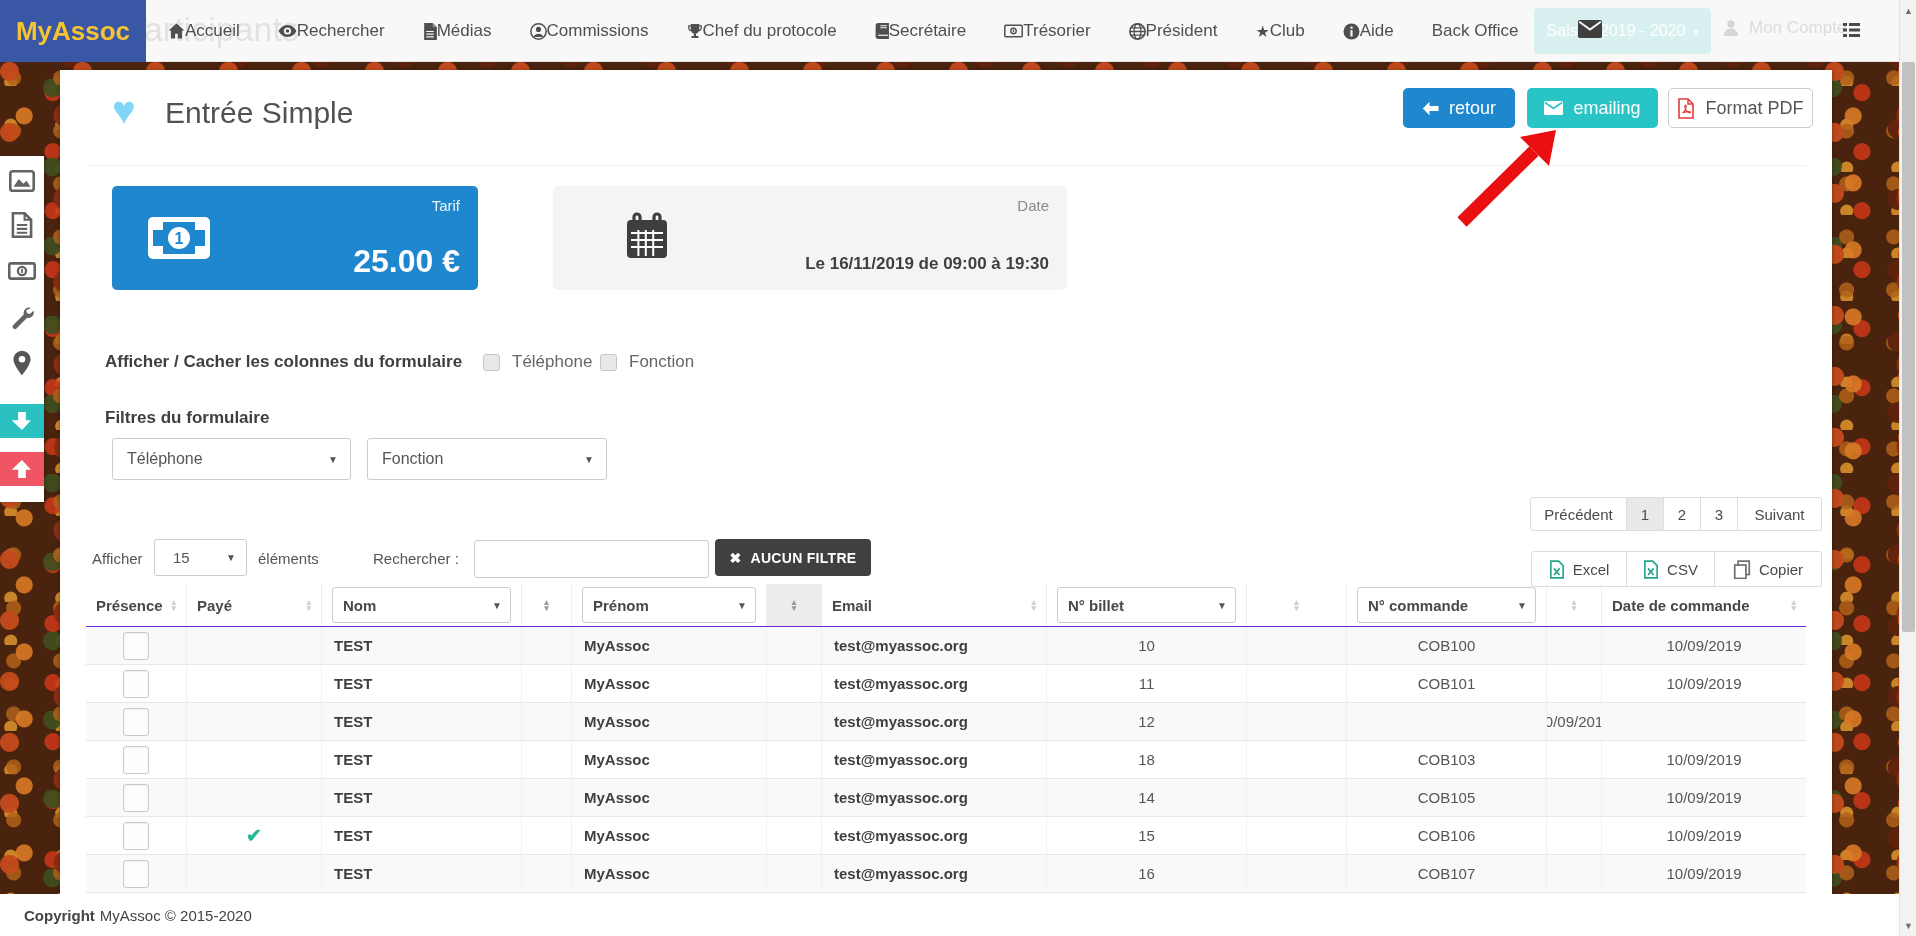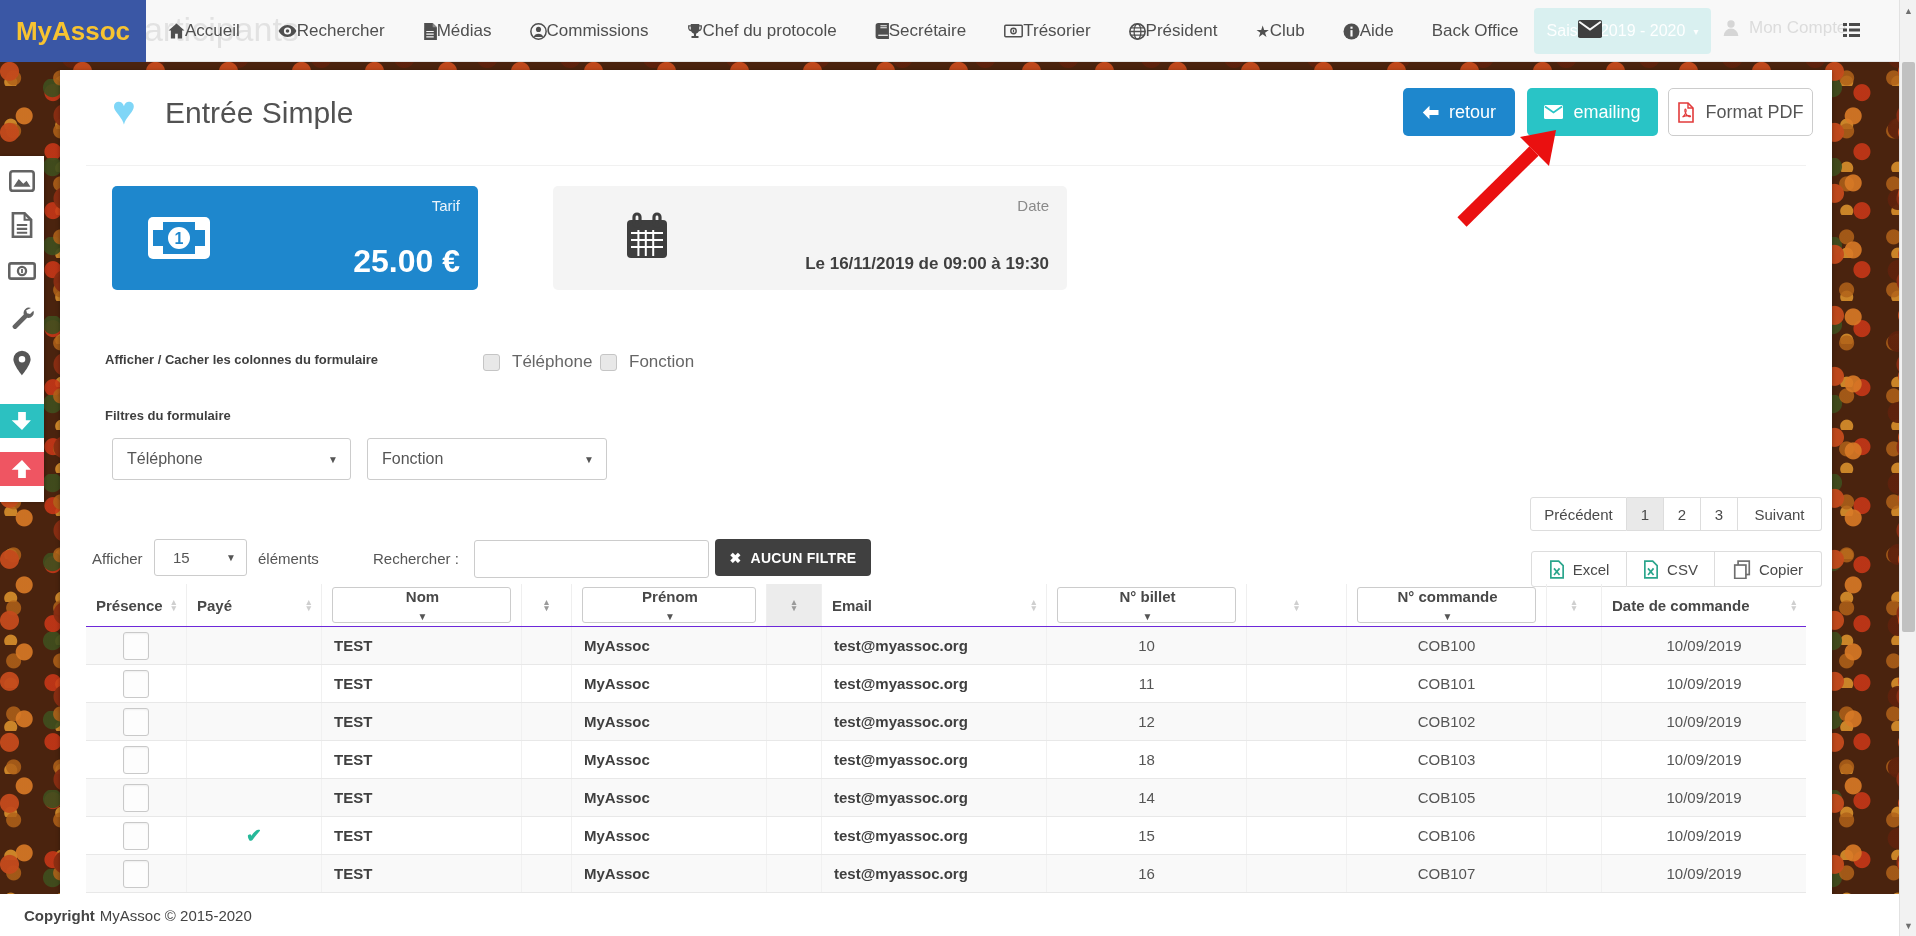--- a/index.html
+++ b/index.html
@@ -45,42 +45,42 @@
           box-shadow:1px 0 3px rgba(0,0,0,.25); }
   .side-ic { position:absolute; left:0; width:44px; height:34px; display:flex; align-items:center; justify-content:center; cursor:pointer; }
   .side-block-teal { background:#2cc1c1; }
   .side-block-red  { background:#ef5562; }
 
   
   #card { position:absolute; left:60px; top:70px; width:1772px; height:850px; background:#fff; z-index:10;
           box-shadow:0 1px 4px rgba(0,0,0,.35); }
   #heart { position:absolute; left:52px; top:20px; font-size:40px; color:#7fd6f7; line-height:1; }
   #page-title { position:absolute; left:105px; top:26px; font-size:30px; font-weight:400; color:#525252; }
-  .topbtn { position:absolute; top:18px; height:48px; border-radius:5px; display:flex; align-items:center;
+  .topbtn { position:absolute; top:18px; height:40px; border-radius:5px; display:flex; align-items:center;
             justify-content:center; gap:10px; font-size:18px; cursor:pointer; border:1px solid transparent; }
   #btn-back { left:1343px; width:112px; background:#1e87cd; color:#fff; }
   #btn-emailing { left:1467px; width:131px; background:#29c4c6; color:#fff; }
   #btn-pdf { left:1608px; width:145px; background:#fff; color:#555; border-color:#ccc; }
   #title-rule { position:absolute; left:26px; top:95px; width:1720px; border-bottom:1px solid #f1f1f1; }
 
   
   .tile { position:absolute; top:116px; height:104px; border-radius:5px; }
   #tile-tarif { left:52px; width:366px; background:#1e87cd; color:#fff; }
   #tile-date { left:493px; width:514px; background:#f4f4f4; color:#3f3f3f; }
   .tile-label { position:absolute; top:11px; right:18px; font-size:15px; }
   #tile-tarif .tile-label { color:#eaf4fb; }
   #tile-date .tile-label { color:#8a8a8a; }
   .tile-value { position:absolute; bottom:10px; right:18px; font-weight:bold; }
   #tarif-value { font-size:32px; }
   #date-value { font-size:17px; bottom:16px; }
   #tarif-ic { position:absolute; left:36px; top:31px; }
   #date-ic { position:absolute; left:72px; top:26px; }
 
   
-  .boldlabel { font-weight:bold; font-size:13px; color:#3f3f3f; }
+  .boldlabel { font-weight:bold; font-size:17px; color:#3f3f3f; }
   #toggle-label { position:absolute; left:45px; top:282px; }
   .cb { position:absolute; width:17px; height:17px; background:#e8e8e8; border:1px solid #c5c5c5; border-radius:3px; cursor:pointer; }
   #cb1 { left:423px; top:284px; }  #cb2 { left:540px; top:284px; }
   .cb-lbl { position:absolute; top:282px; font-size:17px; color:#666; }
   #cb1-lbl { left:452px; } #cb2-lbl { left:569px; }
   #filters-label { position:absolute; left:45px; top:338px; }
   .fselect { position:absolute; top:368px; height:42px; border:1px solid #ccc; border-radius:3px; background:#fff;
              display:flex; align-items:center; justify-content:space-between; padding:0 12px 0 14px;
              font-size:16px; color:#555; cursor:pointer; }
   #fsel1 { left:52px; width:239px; } #fsel2 { left:307px; width:240px; }
@@ -115,21 +115,21 @@
 
   
   #table { position:absolute; left:26px; top:514px; width:1720px; }
   .tgrid { display:grid; grid-template-columns:100px 135px 200px 50px 195px 55px 225px 200px 100px 200px 55px 205px; }
   .th { height:42px; display:flex; align-items:center; justify-content:space-between; padding:0 10px;
         font-size:15px; font-weight:bold; color:#484848; border-left:1px solid #efefef; cursor:pointer; }
   .th:first-child { border-left:none; }
   .th-sort-only { justify-content:center; }
   .th-active { background:#ececec; }
   .hsel { width:100%; height:36px; border:1px solid #ccc; border-radius:3px; background:#fff; display:flex;
-          align-items:center; justify-content:space-between; padding:0 8px 0 10px; font-size:15px; font-weight:bold; color:#484848;flex-direction:column; }
+          align-items:center; justify-content:space-between; padding:0 8px 0 10px; font-size:15px; font-weight:bold; color:#484848; }
   .sort { display:flex; flex-direction:column; line-height:6px; font-size:9px; color:#cfcfcf; font-style:normal; }
   .sort.dark { color:#9a9a9a; }
   .thead { border-bottom:1px solid #6d28d9; }
   .trow { height:38px; border-bottom:1px solid #e8e8e8; }
   .trow.odd { background:#f9f9f9; }
   .td { display:flex; align-items:center; font-size:15px; color:#555; padding:0 12px; border-left:1px solid #f1f1f1; overflow:hidden; }
   .td:first-child { border-left:none; justify-content:center; }
   .td.bold { font-weight:bold; color:#3f3f3f; }
   .td.center { justify-content:center; padding:0; }
   .rowcb { width:26px; height:28px; background:#fdfdfd; border:1px solid #c9c9c9; border-radius:3px; cursor:pointer;
@@ -431,21 +431,20 @@
               <span class="rowcb"></span>
             </div>
     <div class="td center c-paye"></div>
     <div class="td bold c-nom">TEST</div>
     <div class="td"></div>
     <div class="td bold c-prenom">MyAssoc</div>
     <div class="td"></div>
     <div class="td bold c-email">test@myassoc.org</div>
     <div class="td center c-billet">12</div>
     <div class="td"></div>
-    <div class="td center c-commande">COB102</div>
     <div class="td"></div>
     <div class="td center c-date">10/09/2019</div>
   </div>
           <div class="tgrid trow">
     <div class="td">
               <span class="rowcb"></span>
             </div>
     <div class="td center c-paye"></div>
     <div class="td bold c-nom">TEST</div>
     <div class="td"></div>

